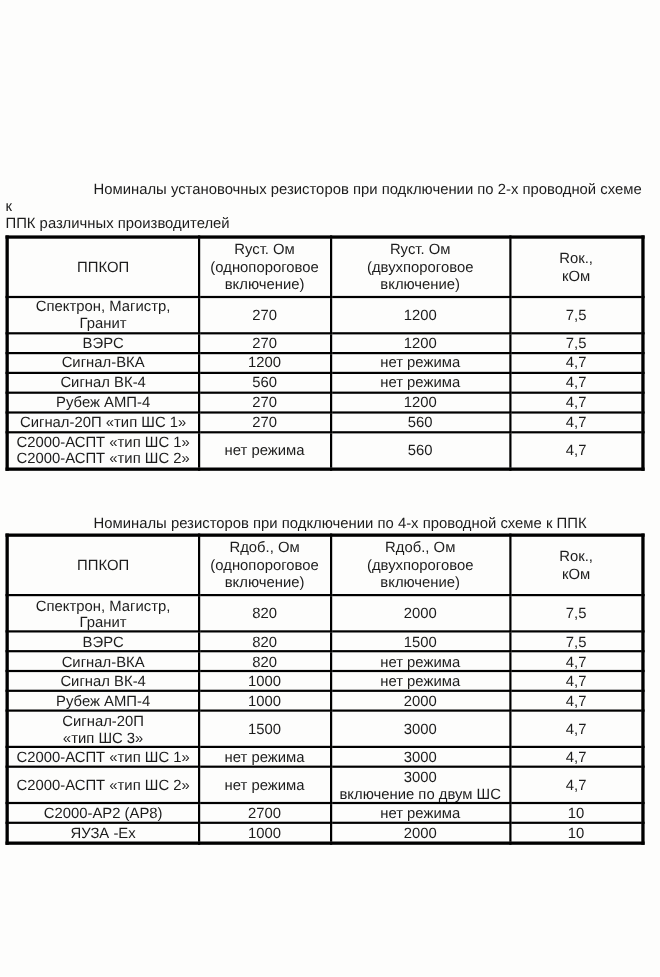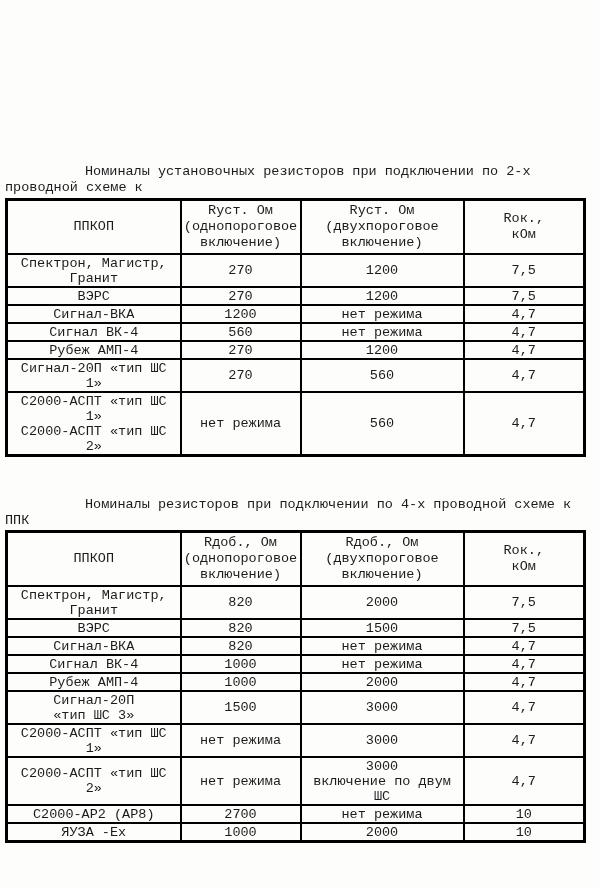--- a/index.html
+++ b/index.html
@@ -5,21 +5,21 @@
   html, body {
     margin: 0;
     padding: 0;
     background: #ffffff;
   }
   .page {
     position: relative;
     width: 600px;
     height: 888px;
     background: #fdfdfc;
-    font-family: Liberation Mono, monospace;
+    font-family: Liberation Sans, sans-serif;
     color: #1c1c1c;
     box-sizing: border-box;
     padding: 164px 8px 0 5px;
     overflow: hidden;
   }
   .doc-title {
     font-size: 13.5px;
     line-height: 15.5px;
     margin: 0 0 3px 0;
   }
@@ -66,20 +66,21 @@
     text-align: center;
   }
 </style>
 </head>
 <body>
 
 <div class="page">
 
   <p class="doc-title first-title">
     <span class="line first">Номиналы установочных резисторов при подключении по 2-х проводной схеме к</span>
+    <span class="line">ППК различных производителей</span>
   </p>
 
   <table class="res">
     <colgroup>
       <col style="width:174px">
       <col style="width:120px">
       <col style="width:163px">
       <col style="width:121px">
     </colgroup>
     <thead>

